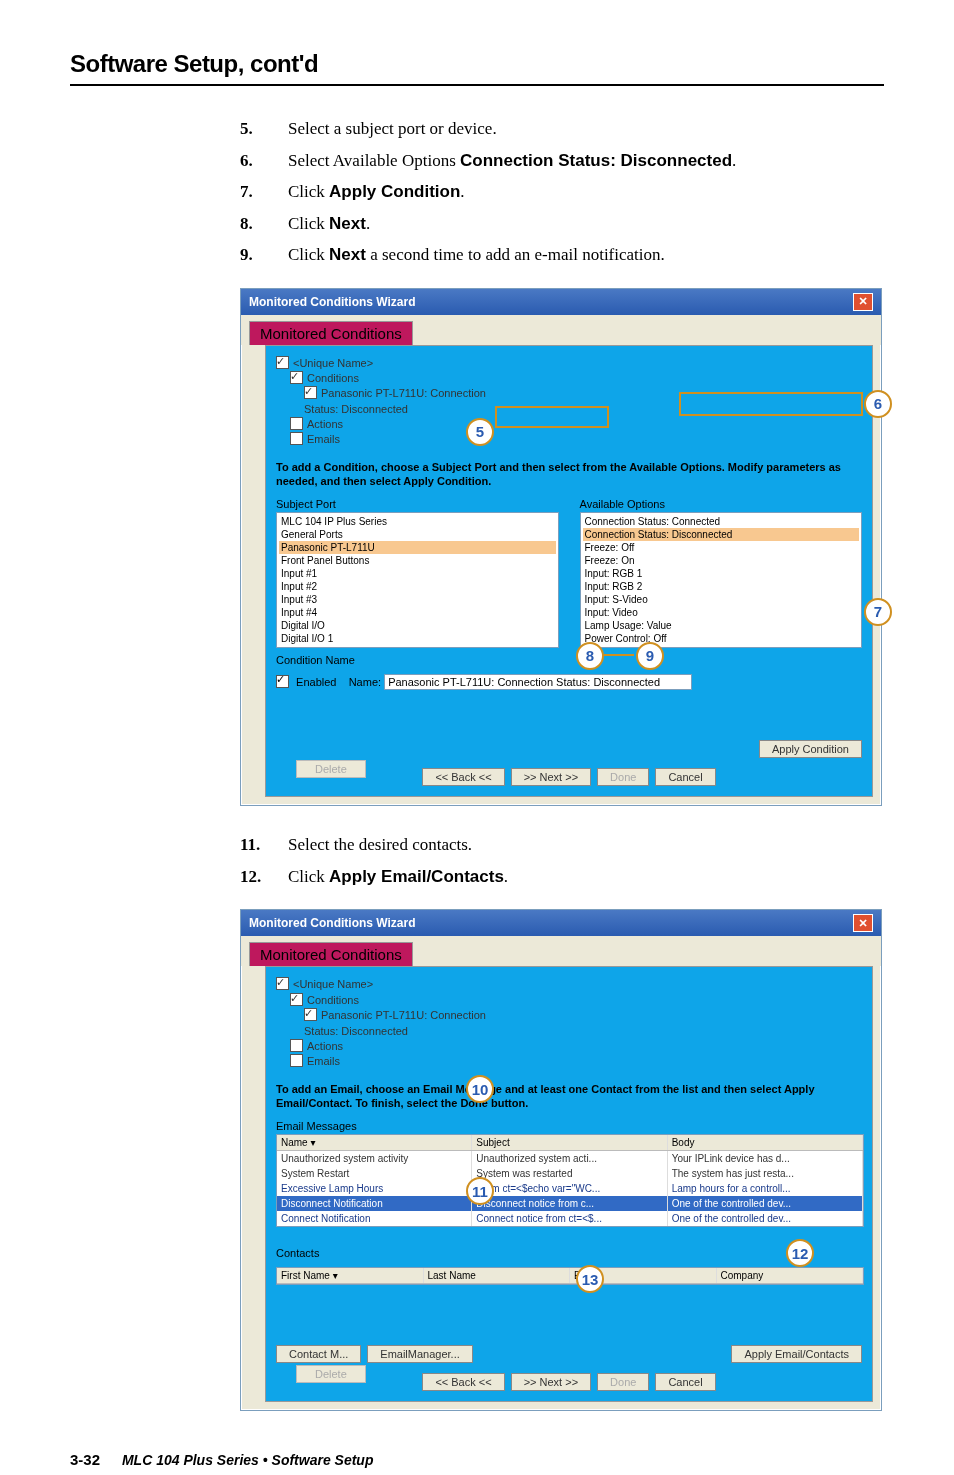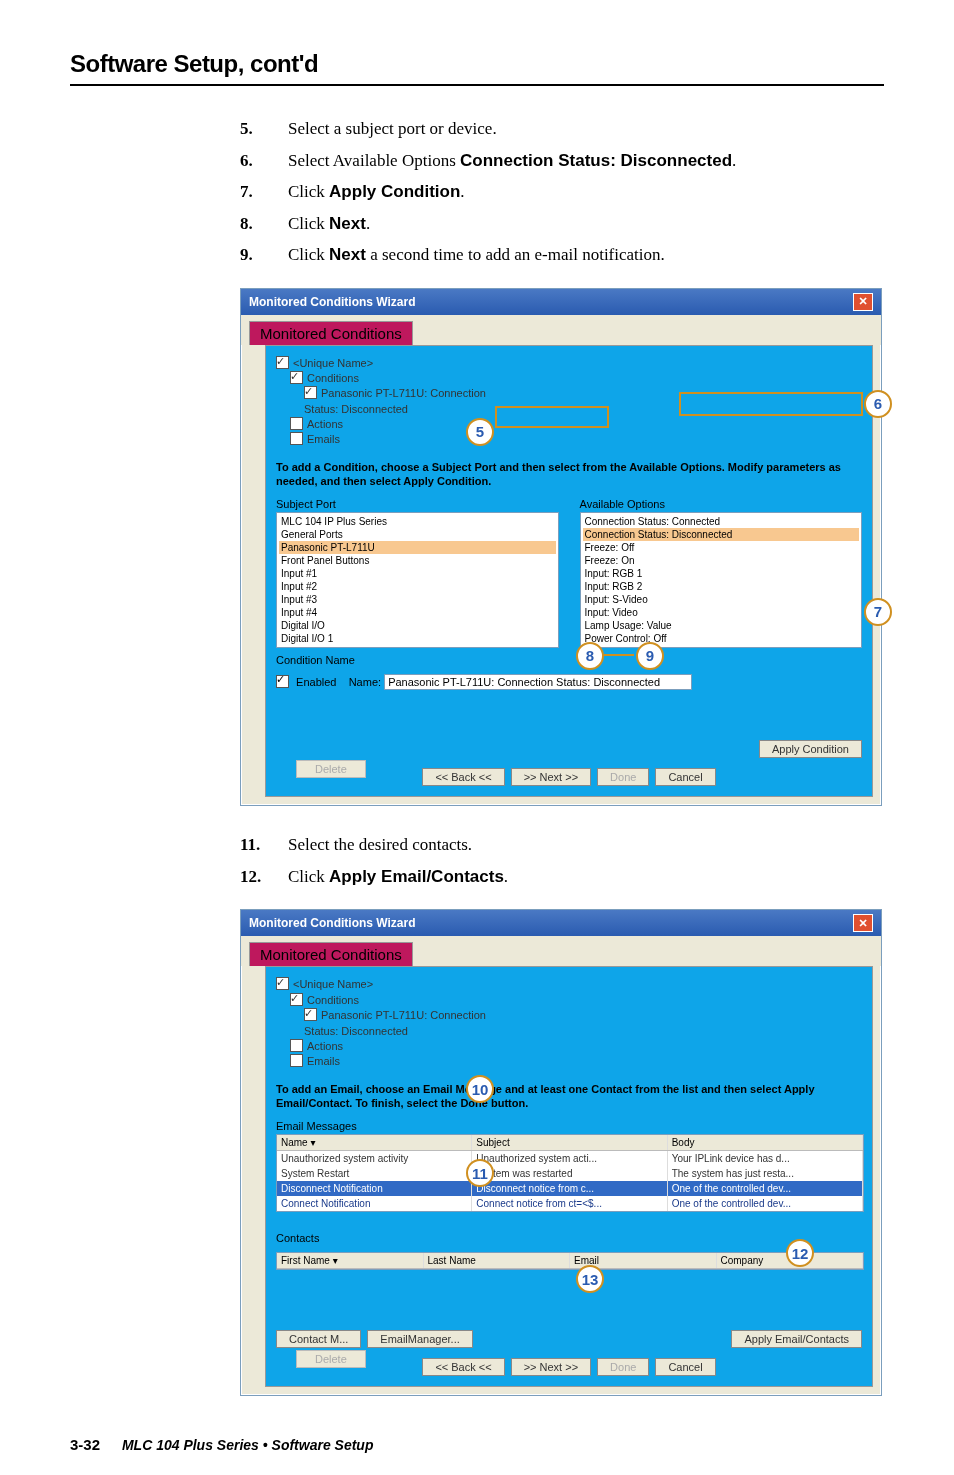--- a/index.html
+++ b/index.html
@@ -315,20 +315,25 @@
             <div class="drow plain">
               <div>Unauthorized system activity</div>
               <div>Unauthorized system acti...</div>
               <div>Your IPLink device has d...</div>
             </div>
             <div class="drow plain">
               <div>System Restart</div>
               <div>System was restarted</div>
               <div>The system has just resta...</div>
             </div>
+            <div class="drow">
+              <div>Excessive Lamp Hours</div>
+              <div>From ct=&lt;$echo var="WC...</div>
+              <div>Lamp hours for a controll...</div>
+            </div>
             <div class="drow sel-row">
               <div>Disconnect Notification</div>
               <div>Disconnect notice from c...</div>
               <div>One of the controlled dev...</div>
             </div>
             <div class="drow">
               <div>Connect Notification</div>
               <div>Connect notice from ct=&lt;$...</div>
               <div>One of the controlled dev...</div>
             </div>
@@ -352,21 +357,21 @@
         <div style="display:flex;justify-content:center;gap:6px;margin-top:10px">
           <span class="btn">&lt;&lt; Back &lt;&lt;</span>
           <span class="btn">&gt;&gt; Next &gt;&gt;</span>
           <span class="btn dis">Done</span>
           <span class="btn">Cancel</span>
         </div>
       </div>
       <span class="btn delete-btn dis">Delete</span>
 
       <div class="callout" style="left:200px;top:108px">10</div>
-      <div class="callout" style="left:200px;top:192px">11</div>
+      <div class="callout" style="left:200px;top:210px">11</div>
       <div class="callout" style="left:520px;top:272px">12</div>
       <div class="callout" style="left:310px;top:298px">13</div>
     </div>
   </div>
 
   <div class="footer">
     <span class="pg">3-32</span>
     <span class="ft">MLC 104 Plus Series • Software Setup</span>
   </div>
 </div>

